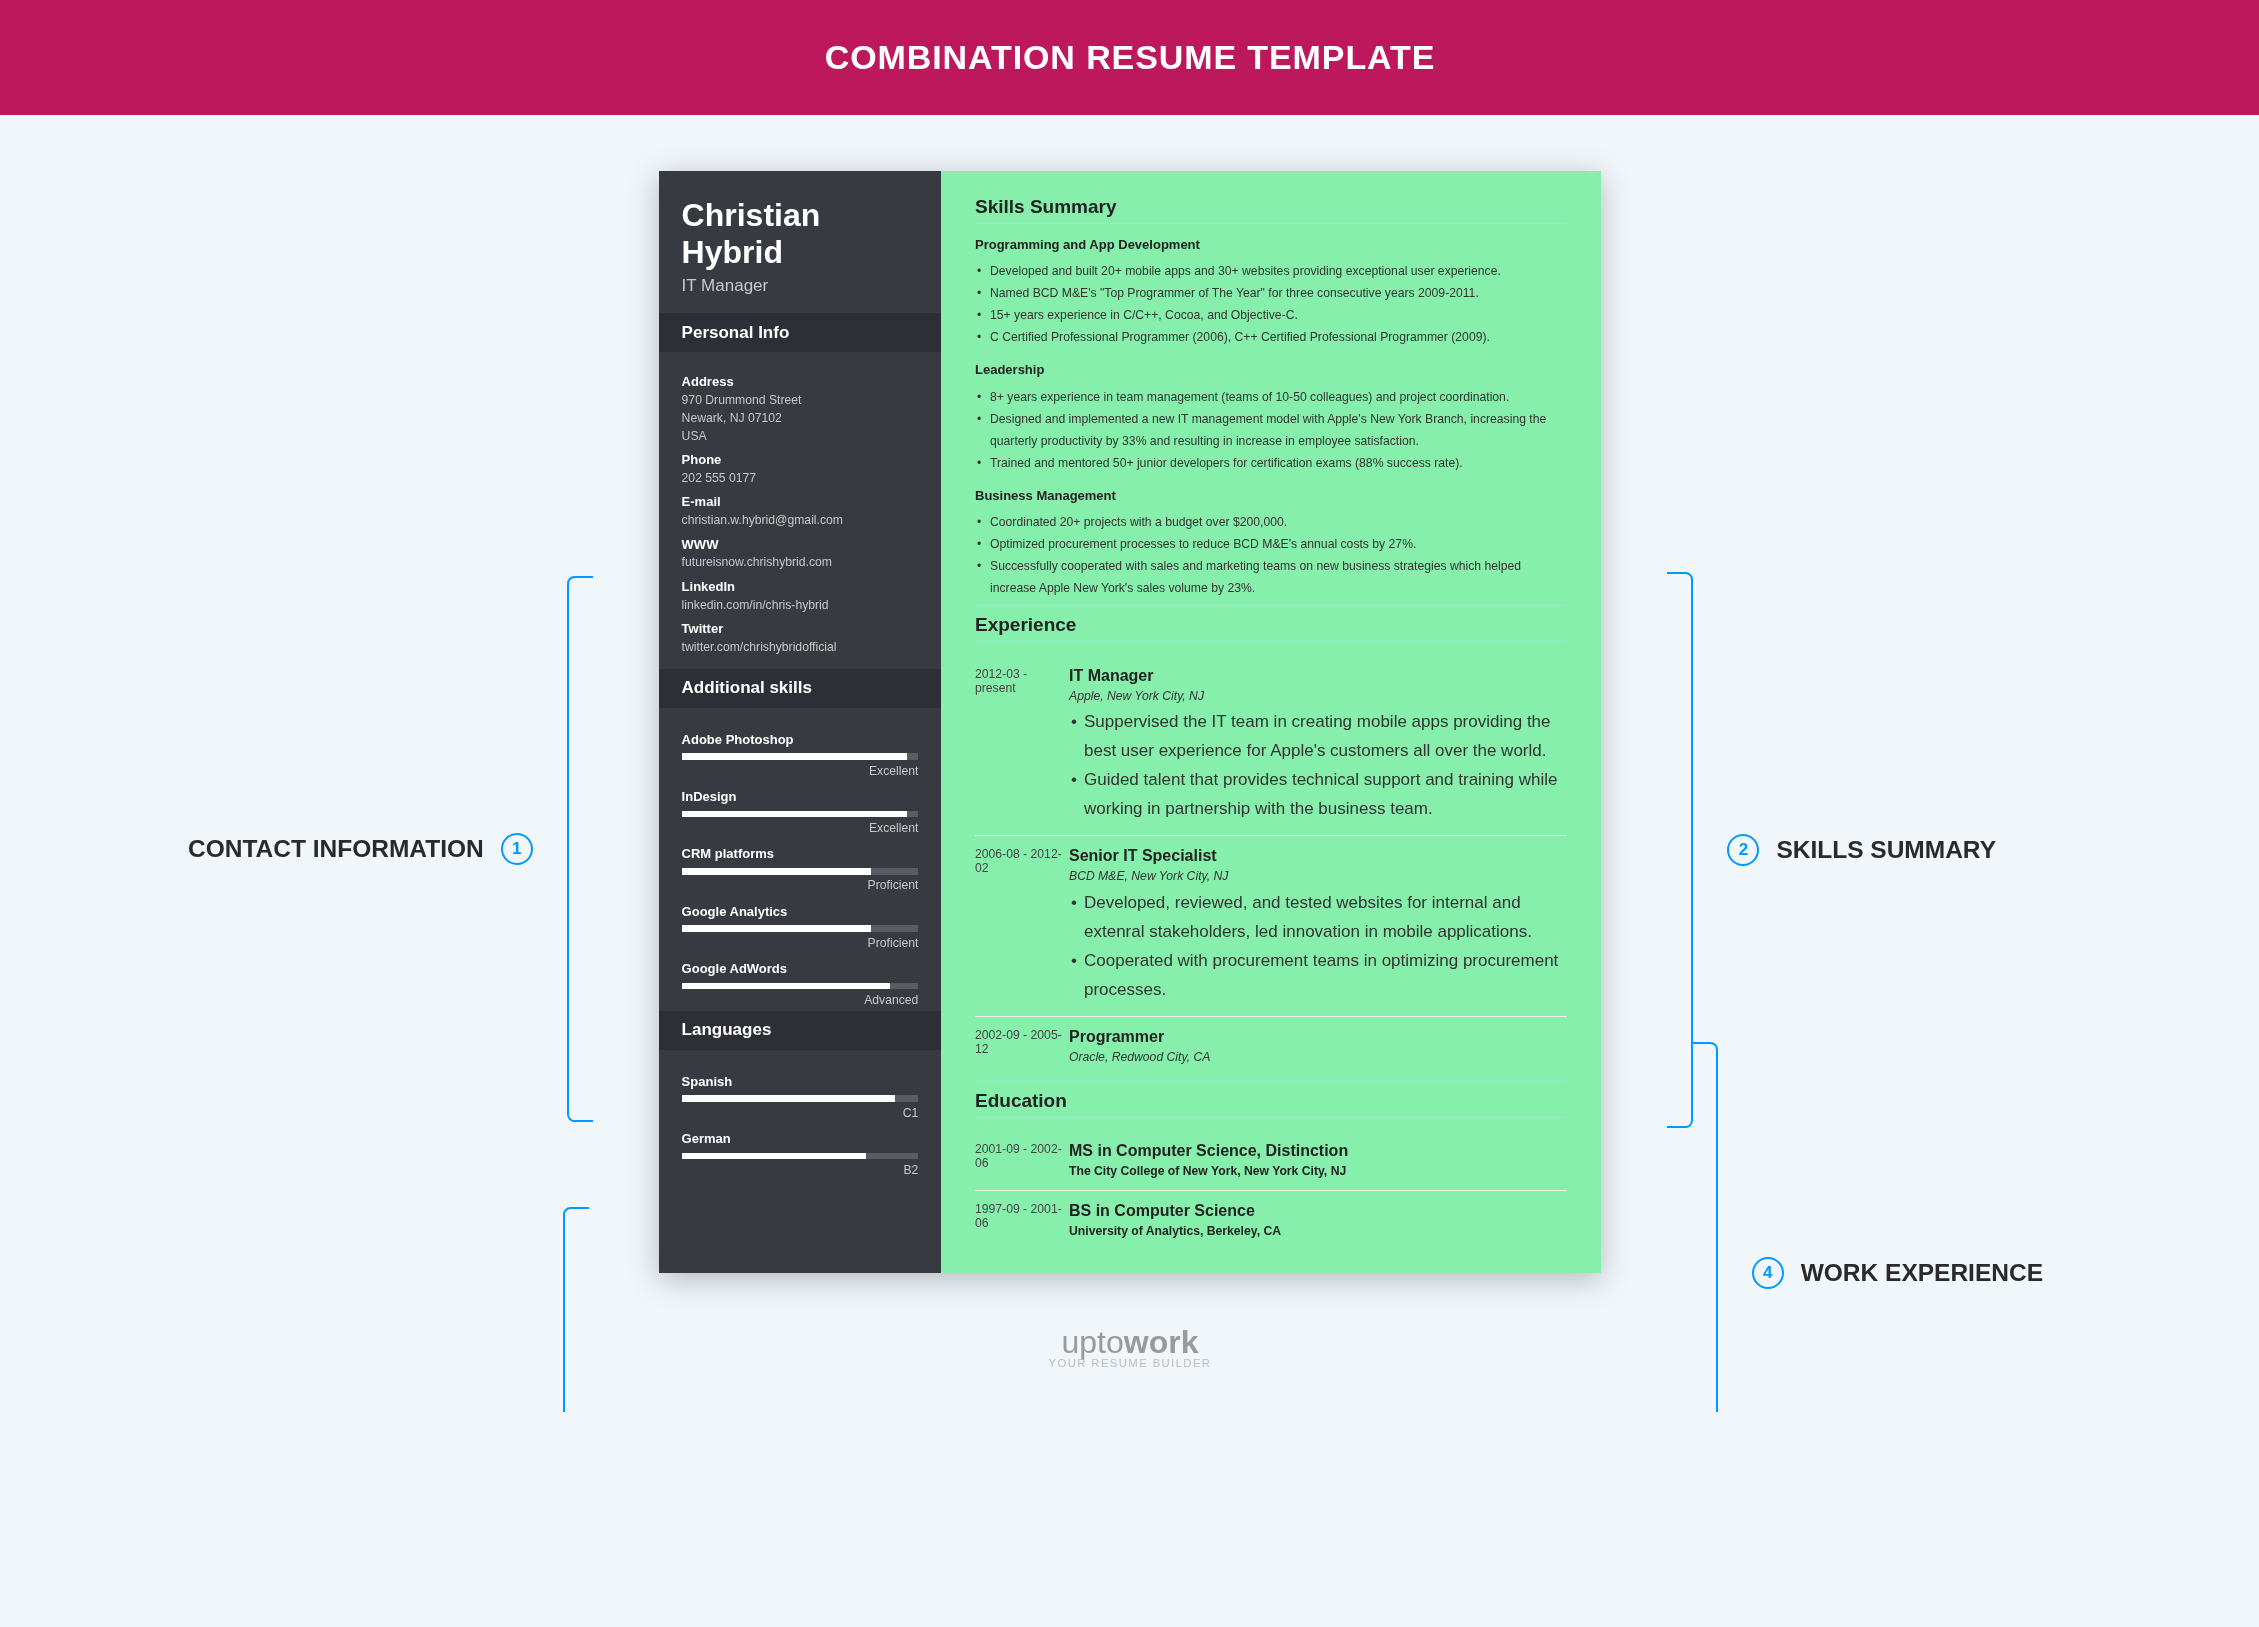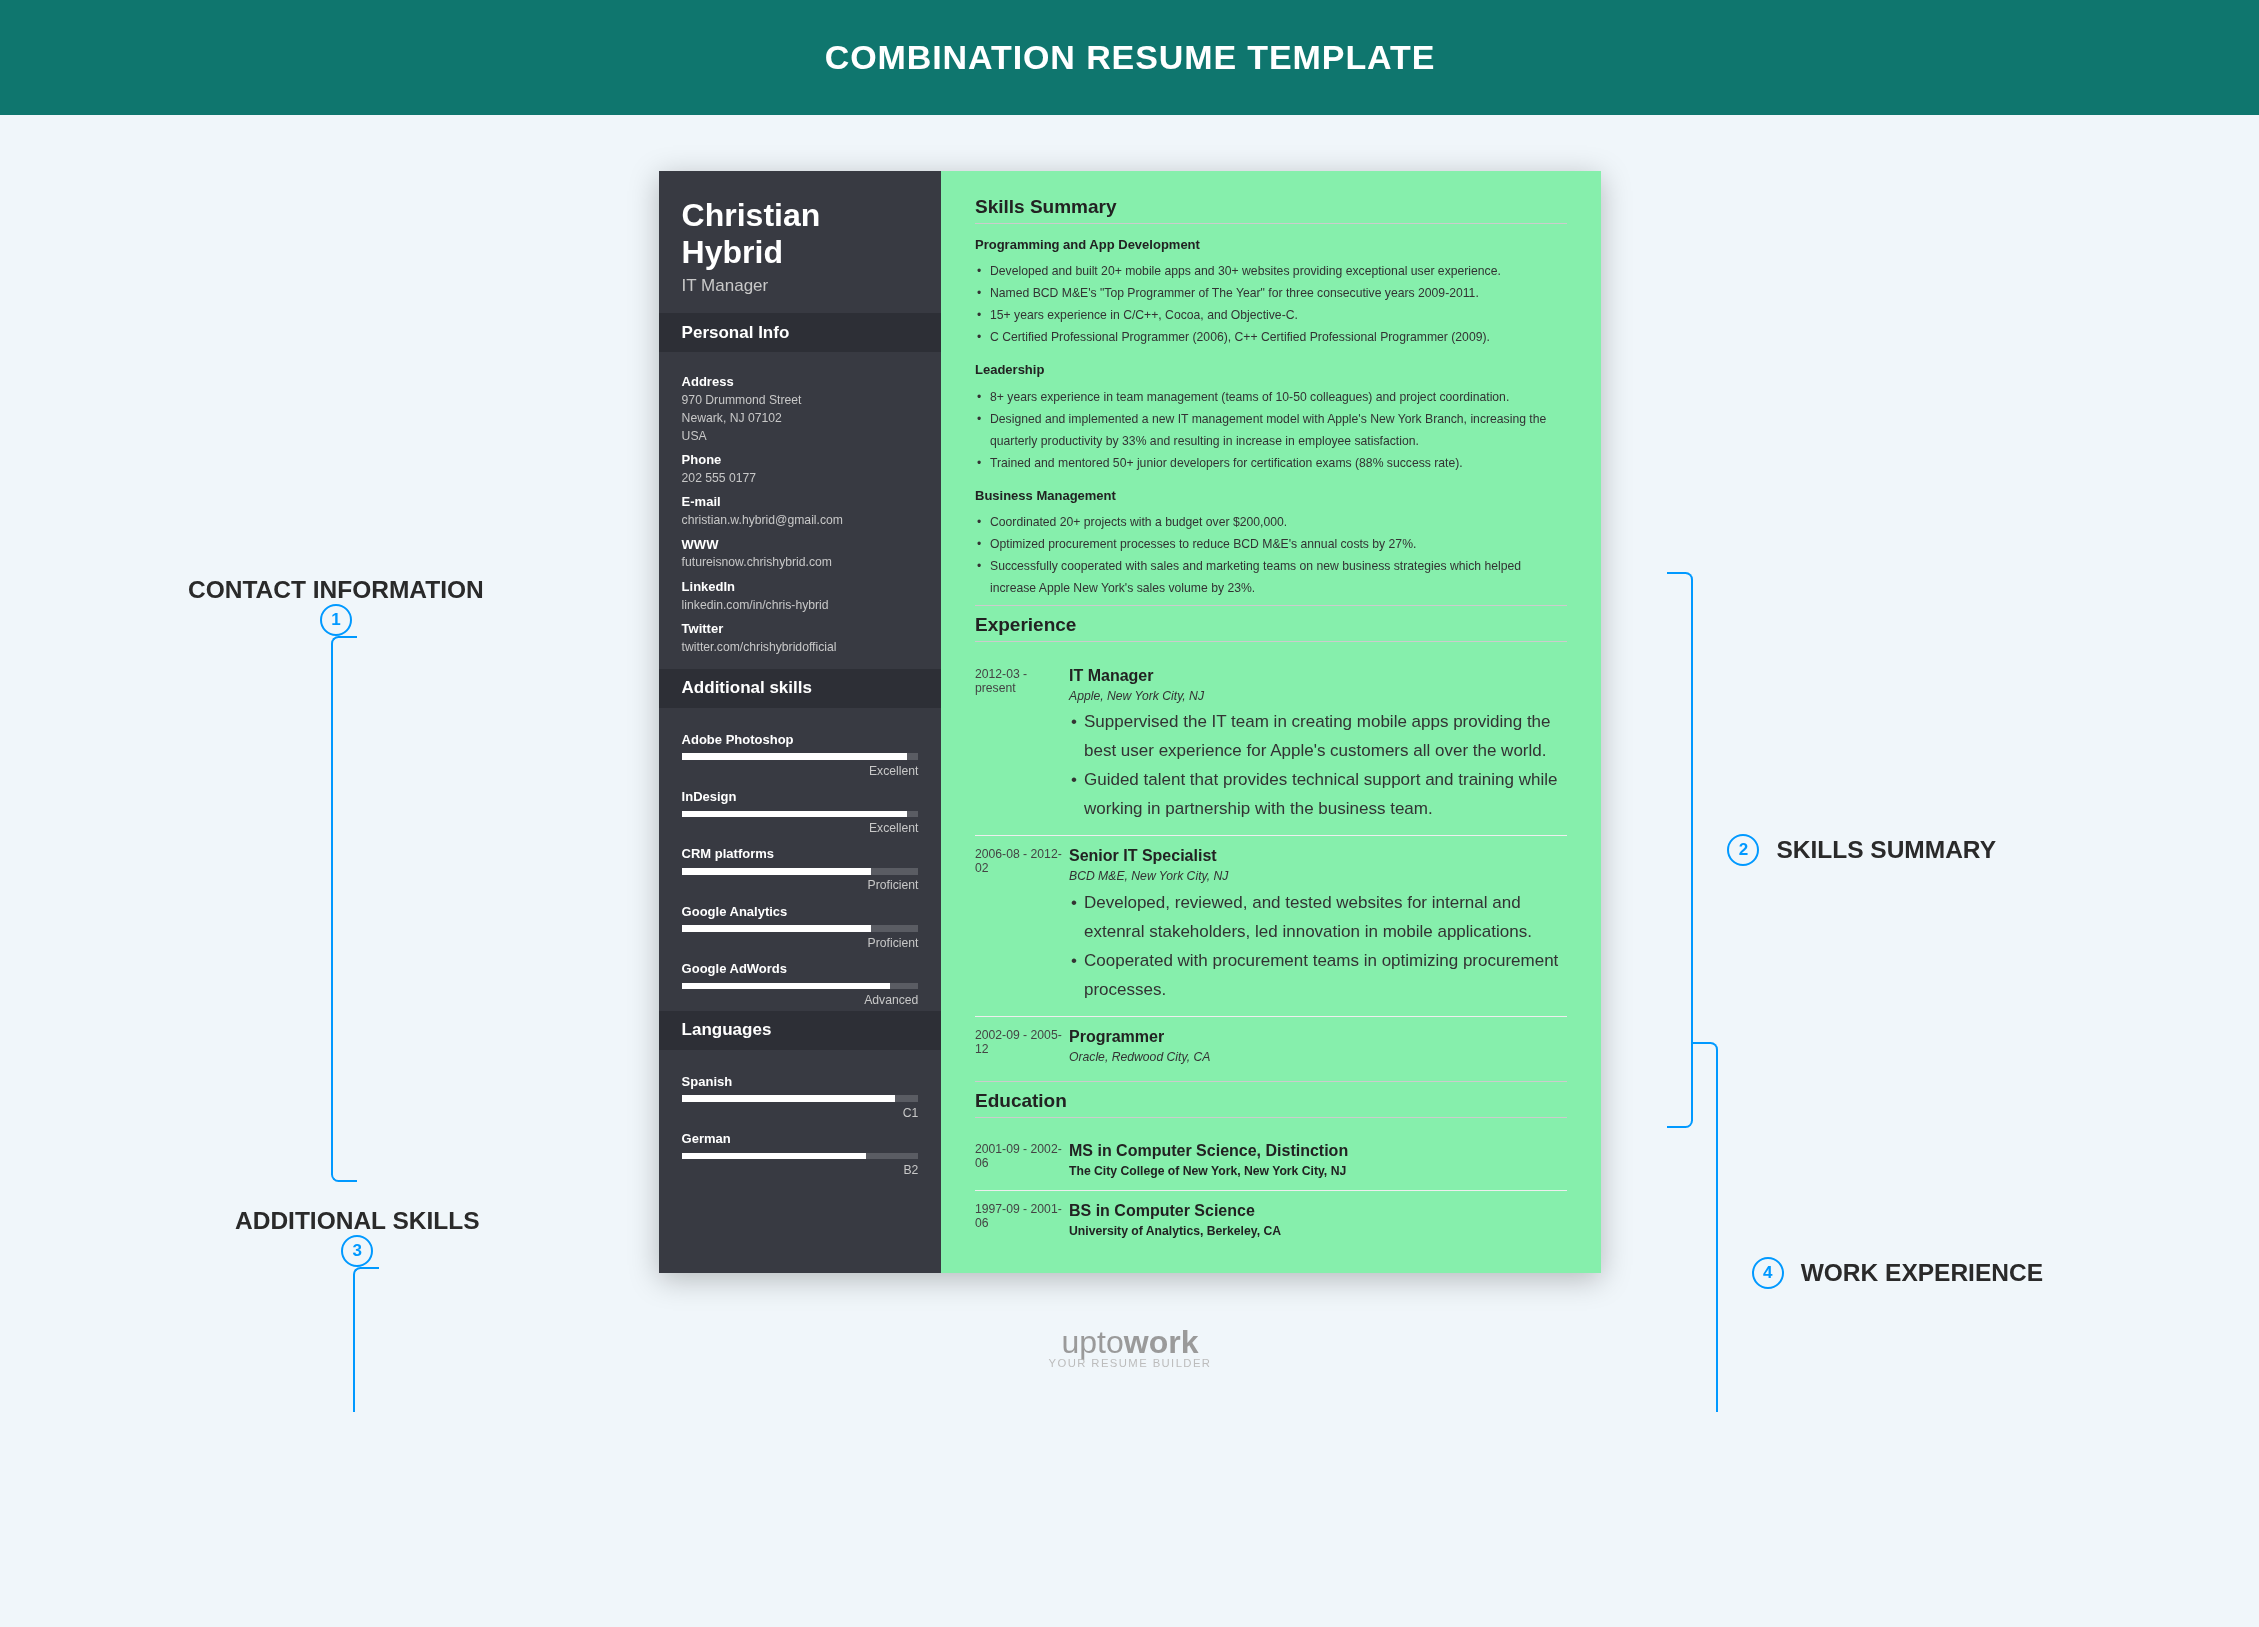--- a/index.html
+++ b/index.html
@@ -1,17 +1,17 @@
 <!DOCTYPE html>
 <html style="font-size:15px"><head>
 <meta charset="utf-8">
 <style>
 * { margin: 0; padding: 0; box-sizing: border-box; }
 body { font-family: Arial, Helvetica, sans-serif; background: #f0f6fa; width: 2260px; }
-.header-bar { background: #0f766e; color: #fff; text-align: center; padding: 38px 0; }
+.header-bar { background: #be185d; color: #fff; text-align: center; padding: 38px 0; }
 .header-bar h1 { font-size: 34px; font-weight: 800; letter-spacing: 0.9px; }
 .main-area { position: relative; padding: 56px 0 28px; }
 .resume-wrap { width: 942px; margin: 0 auto; display: flex; box-shadow: 0 5.6px 28px rgba(0,0,0,0.25); background: #86efac; }
 .sidebar { width: 282px; background: #383a42; color: #d8d8d8; padding: 0; }
 .sidebar .name { color: #fff; font-size: 32px; font-weight: 700; line-height: 1.15; padding: 26px 22.6px 5.6px; }
 .sidebar .title { color: #c8c8c8; font-size: 17px; padding: 0 22.6px 17px; }
 .section-head { background: #2d2f36; color: #fff; font-weight: 700; font-size: 17px; padding: 9.4px 22.6px; }
 .info-block { padding: 13px 22.6px 3.8px; }
 .info-label { font-weight: 700; color: #fff; font-size: 13px; margin-top: 9.4px; }
 .info-val { font-size: 12.2px; color: #c8c8c8; margin-top: 3.8px; word-break: break-word; }
@@ -32,21 +32,21 @@
 .exp-row:last-child { border-bottom: none; }
 .exp-date { width: 94px; font-size: 12.2px; color: #444; flex-shrink: 0; }
 .exp-body { flex: 1; }
 .exp-title { font-weight: 700; font-size: 16px; }
 .exp-company { font-style: italic; font-size: 12.2px; margin-top: 4px; color: #333; }
 .exp-bullets { list-style: none; padding-left: 0; margin-top: 5.6px; }
 .exp-bullets li { font-size: 17px; color: #333; padding-left: 15px; position: relative; line-height: 1.7; }
 .exp-bullets li::before { content: "•"; position: absolute; left: 1.9px; }
 .edu-school { font-weight: 700; font-size: 12.2px; margin-top: 3.8px; }
 .annotation { position: absolute; display: flex; align-items: center; font-weight: 800; font-size: 24.5px; color: #2a2a2a; }
-.annotation.left { flex-direction: column; }
+.annotation.left { flex-direction: row; }
 .annotation.right { flex-direction: row-reverse; }
 .badge { width: 32px; height: 32px; border: 2.4px solid #0099ff; border-radius: 50%; color: #0099ff; font-size: 17px; font-weight: 700; display: flex; align-items: center; justify-content: center; margin: 0 17px; }
 .bracket { border: 2.4px solid #0099ff; width: 26px; border-radius: 7.5px; }
 .bracket.left-b { border-right: none; border-top-right-radius: 0; border-bottom-right-radius: 0; margin-left: 17px; }
 .bracket.right-b { border-left: none; border-top-left-radius: 0; border-bottom-left-radius: 0; margin-right: 17px; }
 .footer { text-align: center; padding: 22.6px 0 43px; }
 .footer .brand1 { font-size: 32px; color: #9a9a9a; font-weight: 300; }
 .footer .brand2 { font-size: 32px; color: #9a9a9a; font-weight: 700; }
 .footer .tag { font-size: 11.3px; color: #bcbcbc; letter-spacing: 1.4px; margin-top: -3.8px; text-align: center; }
 </style>

